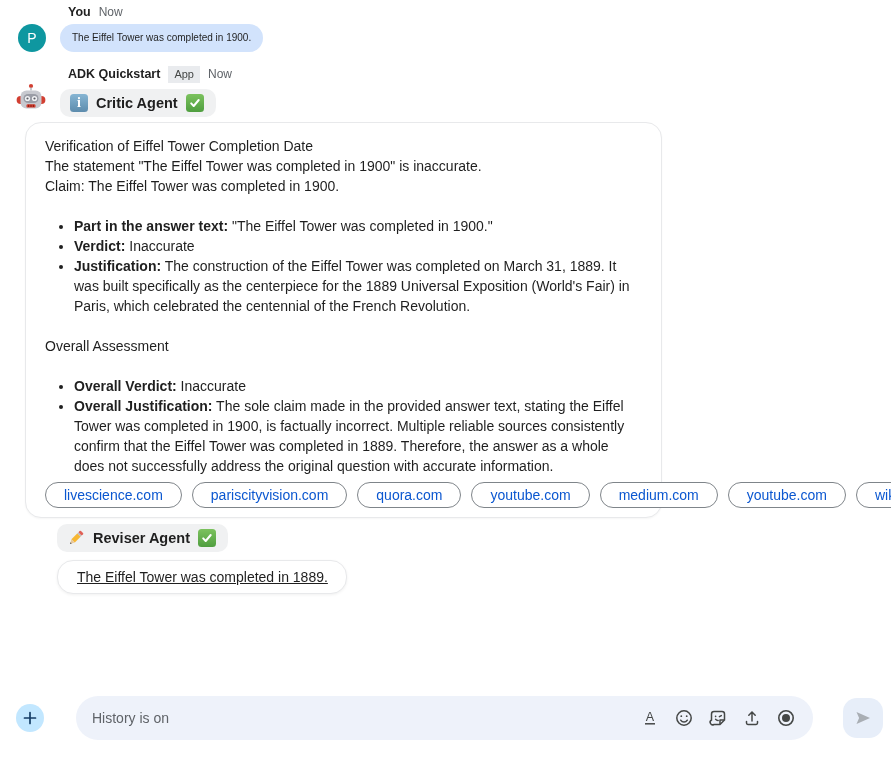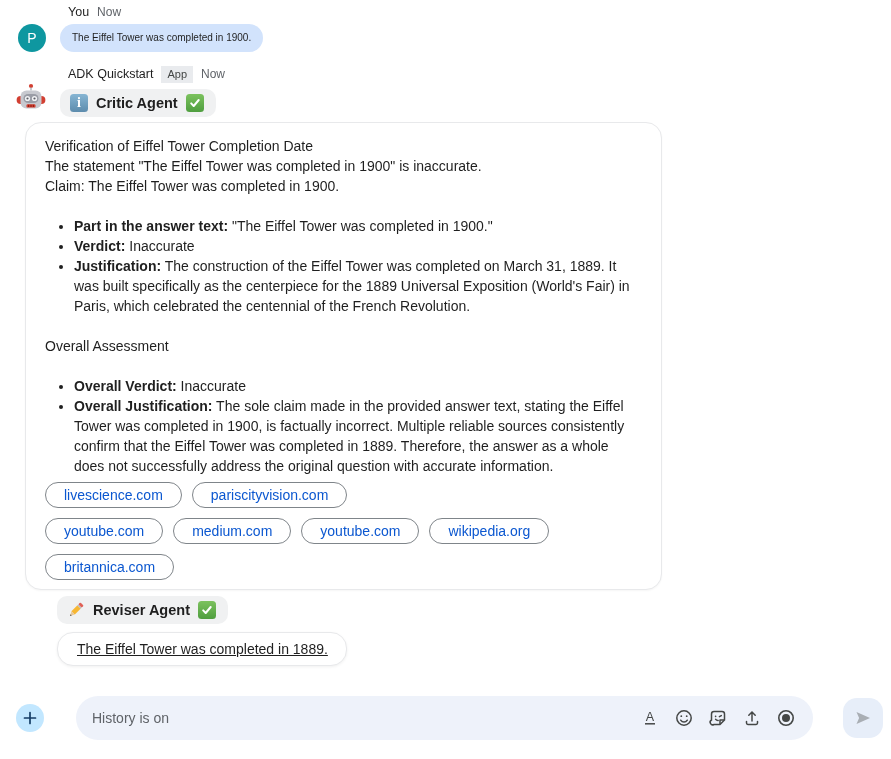--- a/index.html
+++ b/index.html
@@ -6,21 +6,21 @@
   body{
     width:891px;height:759px;position:relative;overflow:hidden;
     background:#ffffff;color:#1f1f1f;
     font-family:"Liberation Sans", sans-serif;
     -webkit-font-smoothing:antialiased;
   }
   .chat{position:absolute;top:0;left:0;right:0;}
 
   
   .msg-header{margin:5px 0 4px 68px;font-size:12.5px;line-height:15px;display:flex;align-items:center;gap:8px;}
-  .sender{font-weight:400;color:#1f1f1f;}
+  .sender{font-weight:700;color:#1f1f1f;}
   .time{color:#5f6368;font-size:12px;}
   .badge{background:#e9ebee;color:#444746;font-size:11px;line-height:13px;border-radius:0;padding:2px 6px;}
 
   
   .avatar-p{
     position:absolute;left:18px;top:24px;width:28px;height:28px;border-radius:50%;
     background:#0e97a0;color:#fff;font-size:14px;display:flex;align-items:center;justify-content:center;
   }
   .avatar-robot{position:absolute;left:16px;top:82px;width:30px;height:30px;}
 
@@ -44,21 +44,21 @@
   .card{
     box-sizing:border-box;margin:5px 0 0 25px;width:637px;
     background:#fff;border:1px solid #e8e9eb;border-radius:16px;
     padding:13px 19px 9px 19px;font-size:14px;line-height:20px;
     box-shadow:0 1px 2px rgba(0,0,0,.04);
   }
   .card p{margin:0;}
   .gap20{height:20px;}
   .card ul{margin:0;padding:0 0 0 29px;list-style:disc;}
   .card li{margin:0;}
-  .chips{margin-top:6px;display:flex;flex-direction:column;gap:10px;}
+  .chips{margin-top:6px;display:flex;flex-direction:row;gap:10px;}
   .chip-row{display:flex;gap:10px;}
   .chip{
     display:inline-flex;align-items:center;box-sizing:border-box;height:26px;
     border:1px solid #7f858a;border-radius:999px;padding:0 18px;background:#fff;
     color:#0b57d0;font-size:14px;font-weight:500;cursor:pointer;
   }
 
   .reviser-bubble{
     display:inline-block;margin:8px 0 0 57px;background:#fff;border:1px solid #e8e9eb;
     border-radius:16px;padding:6px 18px 6px 19px;font-size:14px;line-height:20px;
@@ -155,20 +155,21 @@
     <p>Overall Assessment</p>
     <div class="gap20"></div>
     <ul>
       <li><b>Overall Verdict:</b><span> Inaccurate</span></li>
       <li><b>Overall Justification:</b><span> The sole claim made in the provided answer text, stating the Eiffel Tower was completed in 1900, is factually incorrect. Multiple reliable sources consistently confirm that the Eiffel Tower was completed in 1889. Therefore, the answer as a whole does not successfully address the original question with accurate information.</span></li>
     </ul>
     <div class="chips">
       <div class="chip-row">
         <span class="chip">livescience.com</span>
         <span class="chip">pariscityvision.com</span>
+        <span class="chip">quora.com</span>
       </div>
       <div class="chip-row">
         <span class="chip">youtube.com</span>
         <span class="chip">medium.com</span>
         <span class="chip">youtube.com</span>
         <span class="chip">wikipedia.org</span>
       </div>
       <div class="chip-row">
         <span class="chip">britannica.com</span>
       </div>

